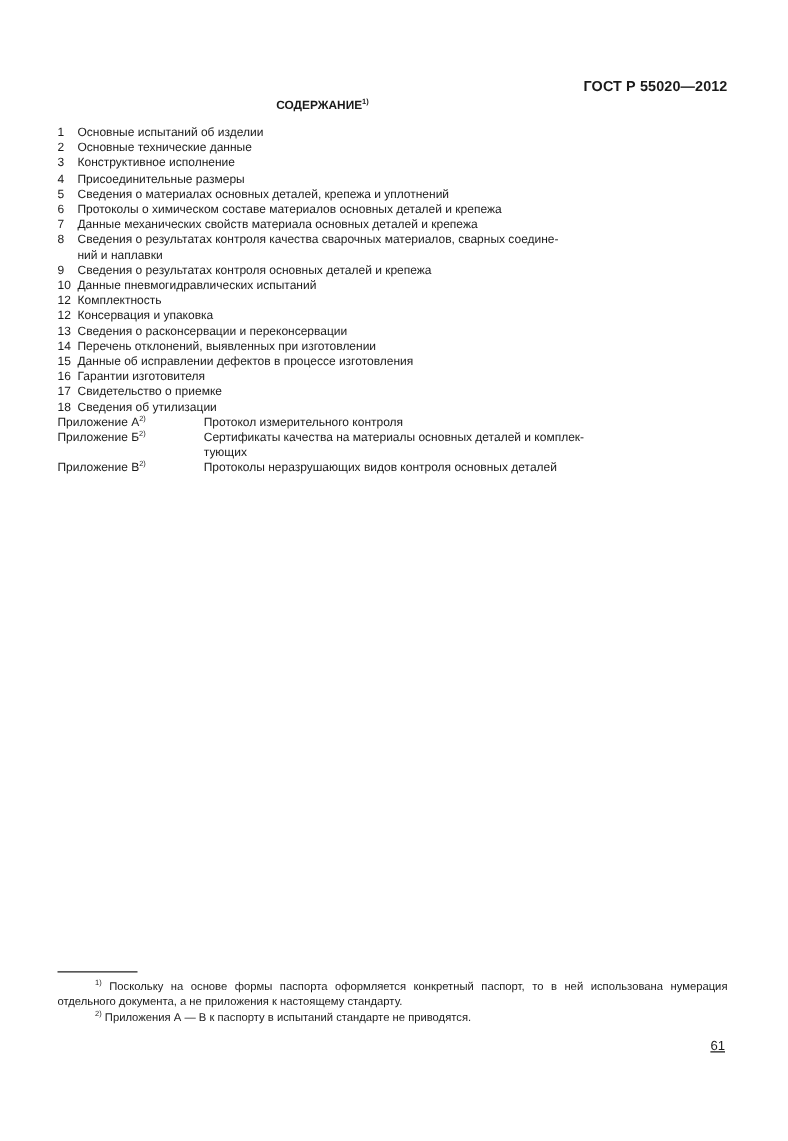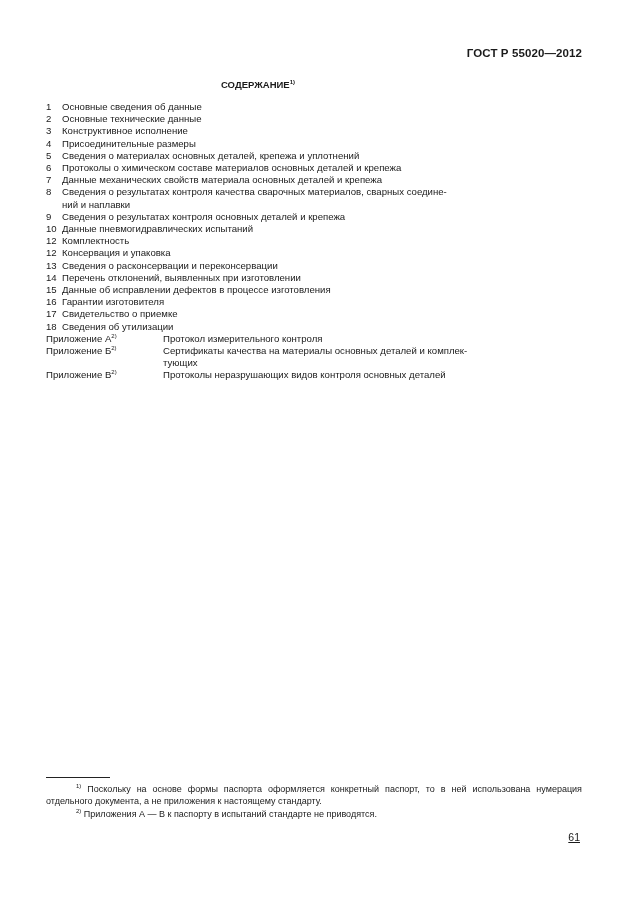--- a/index.html
+++ b/index.html
@@ -1,18 +1,18 @@
 <!DOCTYPE html>
 <html><head>
 <meta charset="utf-8">
 <style>
   html, body { margin: 0; padding: 0; background: #ffffff; }
   body { width: 630px; height: 913px; position: relative; overflow: hidden;
          font-family: "Liberation Sans", sans-serif; color: #1a1a1a; }
-  .header { position: absolute; top: 47px; right: 48px; font-size: 11.5px; font-weight: bold; letter-spacing: 0.1px; }
+  .header { position: absolute; top: 64px; right: 48px; font-size: 11.5px; font-weight: bold; letter-spacing: 0.1px; }
   .toc-title { position: absolute; top: 79px; left: 221px; font-size: 9.5px; font-weight: bold; }
   .toc-title sup, .fn sup, .app-label sup { font-size: 6px; vertical-align: 4px; line-height: 0; font-weight: normal; }
   .toc-title sup { font-weight: bold; }
   .toc { position: absolute; top: 101px; left: 46px; width: 540px; font-size: 9.6px; line-height: 12.2px; }
   .row { display: flex; }
   .num { width: 16px; flex: none; }
   .txt { flex: 1; }
   .row.app .app-label { width: 117px; flex: none; }
   .row.app .txt { width: 395px; flex: none; text-align: justify; }
   .cont { padding-left: 16px; }
@@ -24,21 +24,21 @@
 </head>
 <body>
 
 <div class="header">ГОСТ Р 55020—2012</div>
 
 <div class="toc-title"><span>СОДЕРЖАНИЕ</span><sup>1)</sup></div>
 
 <div class="toc" id="toc">
     <div class="row">
       <span class="num">1</span>
-      <span class="txt">Основные сведения об данные</span>
+      <span class="txt">Основные испытаний об изделии</span>
     </div>
     <div class="row">
       <span class="num">2</span>
       <span class="txt">Основные технические данные</span>
     </div>
     <div class="row">
       <span class="num">3</span>
       <span class="txt">Конструктивное исполнение</span>
     </div>
     <div class="row">

